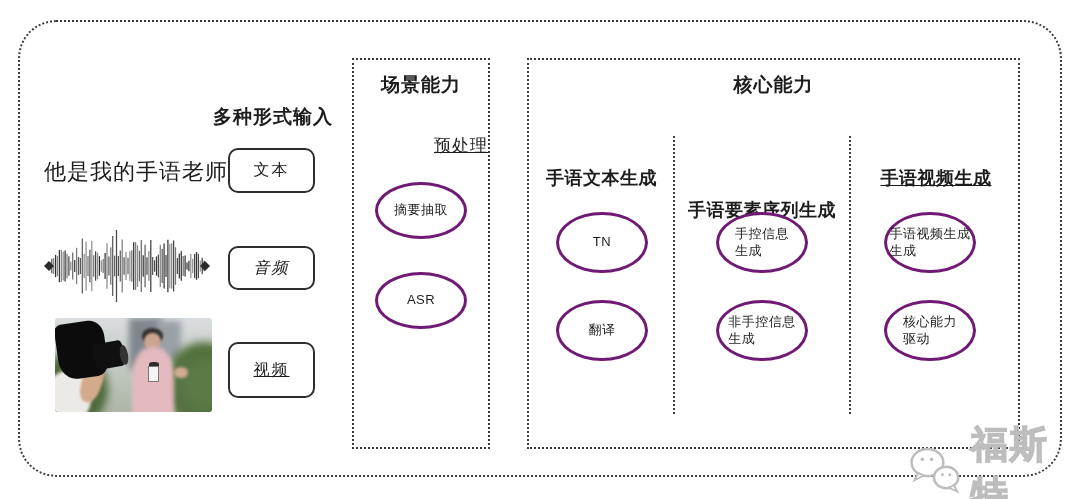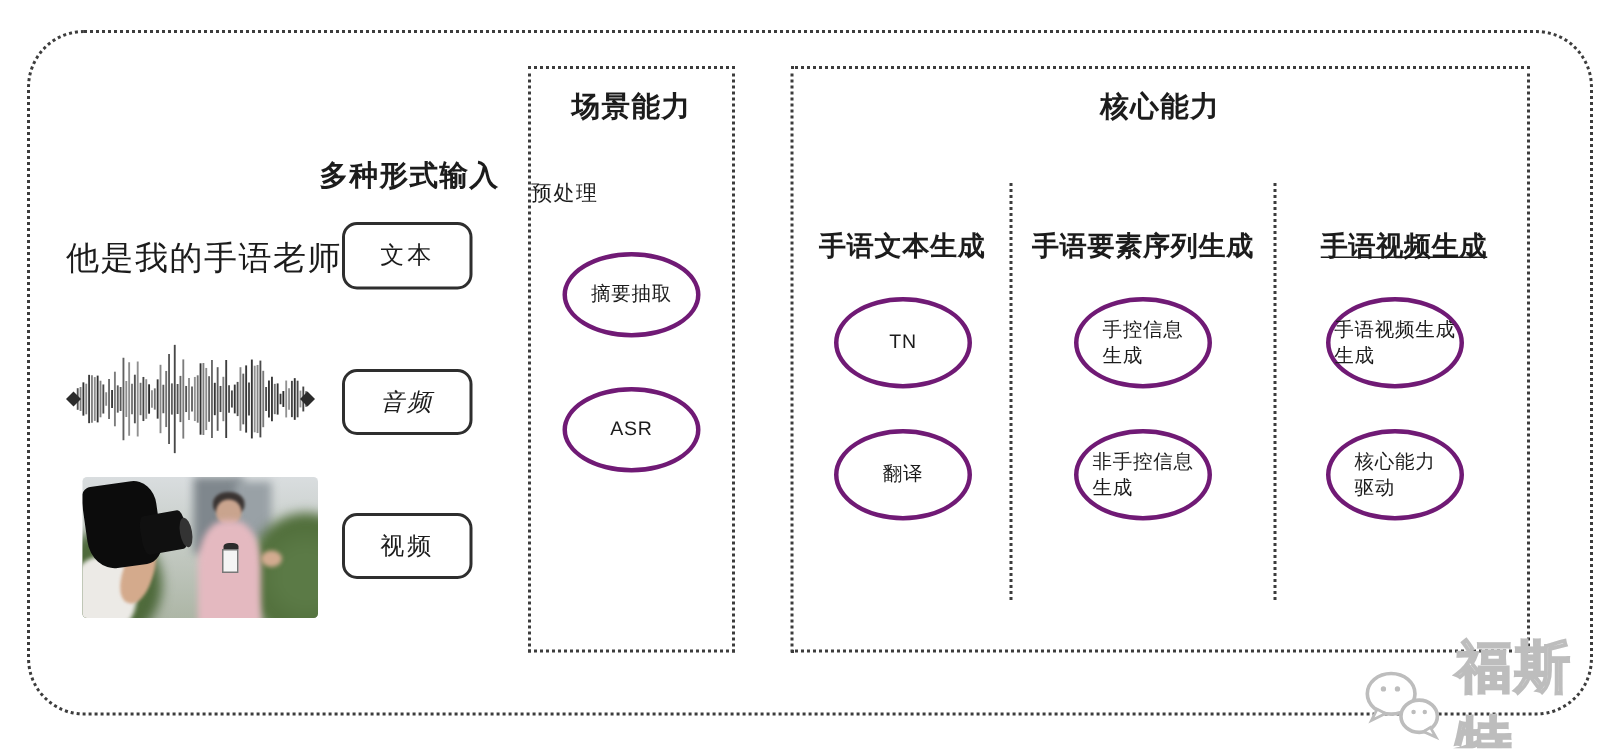--- a/index.html
+++ b/index.html
@@ -21,21 +21,21 @@
     position:absolute;left:44px;top:157px;font-size:22px;letter-spacing:1px;white-space:nowrap;
   }
   .io-box{
     position:absolute;width:87px;height:45px;box-sizing:border-box;
     border:2px solid #2e2e2e;border-radius:10px;background:#fff;
     display:flex;align-items:center;justify-content:center;
     font-size:16px;letter-spacing:2px;
   }
   #box-text{left:228px;top:148px;}
   #box-audio{left:228px;top:246px;height:44px;font-style:italic;}
-  #box-video{left:228px;top:342px;height:44px;}
+  #box-video{left:228px;top:342px;height:56px;text-decoration:underline;}
   .waveform{position:absolute;left:44px;top:226px;}
   
   .photo{
     position:absolute;left:55px;top:318px;width:157px;height:94px;overflow:hidden;
     border-radius:3px;background:linear-gradient(180deg,#d9dddf 0%,#c6ccc6 45%,#adb6a6 100%);
   }
   .photo div{position:absolute;}
   .ph-bldg1{left:47%;top:0;width:21%;height:54%;background:#7f878d;filter:blur(3px);}
   .ph-bldg2{left:65%;top:3%;width:15%;height:42%;background:#99a1a6;filter:blur(3px);}
   .ph-bush-l{left:-10%;top:36%;width:44%;height:80%;background:radial-gradient(circle,#55713f 30%,#3f5a31 100%);border-radius:50%;filter:blur(4px);}
@@ -46,32 +46,32 @@
   .ph-rep-hand{left:76%;top:52%;width:9%;height:12%;background:#d3ab90;border-radius:50%;filter:blur(1.5px);}
   .ph-rep-mic{left:59%;top:51%;width:7.5%;height:17%;background:#f4f4f4;border:1px solid #777;box-sizing:border-box;filter:blur(.5px);}
   .ph-rep-mic-top{left:60%;top:47%;width:6%;height:6%;background:#2c2c2c;border-radius:40%;filter:blur(.5px);}
   .ph-cam-shoulder{left:-5%;top:56%;width:28%;height:55%;background:#eceae6;border-radius:45%;filter:blur(1.5px);}
   .ph-cam-arm{left:17%;top:46%;width:13%;height:45%;background:#d4aa8c;border-radius:45%;transform:rotate(18deg);filter:blur(1px);}
   .ph-cam-body{left:1%;top:4%;width:31%;height:60%;background:#0c0c0c;border-radius:14% 30% 24% 36%;transform:rotate(-8deg);}
   .ph-cam-lens{left:25%;top:25%;width:19%;height:28%;background:#101010;border-radius:12%/34%;transform:rotate(-10deg);}
   .ph-cam-ring{left:41.5%;top:29%;width:5%;height:21%;background:#333;border-radius:50%;transform:rotate(-10deg);}
   
   .cap-box{
-    position:absolute;top:44px;height:391px;box-sizing:border-box;
+    position:absolute;top:58px;height:391px;box-sizing:border-box;
     border:2px dotted #3c3c3c;background:transparent;
   }
   #scene-box{left:352px;width:138px;}
   #core-box{left:527px;width:493px;}
   .cap-title{
     position:absolute;top:12px;left:0;width:100%;text-align:center;
     font-size:19px;font-weight:700;letter-spacing:1px;
   }
   .cap-subtitle{
-    position:absolute;top:74px;left:0;width:100%;text-align:left;
-    font-size:14px;letter-spacing:1px;
+    position:absolute;top:74px;left:0;width:100%;text-align:right;
+    font-size:17px;letter-spacing:1px;text-decoration:underline;
   }
   .ellipse{
     position:absolute;width:92px;height:60px;box-sizing:border-box;
     border:3px solid #701a75;border-radius:50%;background:#fff;
     display:flex;align-items:center;justify-content:center;
     font-size:13px;line-height:1.25;white-space:pre-line;letter-spacing:.5px;
   }
   
   .scene-ellipse{left:50%;transform:translateX(-50%);height:57px;}
   #scene-e0{top:122px;}
@@ -82,21 +82,21 @@
     position:absolute;top:76px;height:278px;width:0;
     border-left:2px dotted #3c3c3c;
   }
   #divider-1{left:144px;}
   #divider-2{left:320px;}
   .col-header{
     position:absolute;top:106px;text-align:center;font-size:18px;font-weight:600;
     letter-spacing:.5px;
   }
   #col-h0{left:0;width:145px;}
-  #col-h1{left:145px;width:176px;}
+  #col-h1{left:145px;width:176px;margin-top:32px;}
   #col-h2{left:321px;width:172px;text-decoration:underline;}
   .core-e{height:61px;}
   .r1{top:152px;}
   .r2{top:240px;}
   .c0{left:27px;}
   .c1{left:187px;}
   .c2{left:355px;}
   
   .watermark{
     position:absolute;left:905px;top:420px;display:flex;align-items:center;gap:4px;

